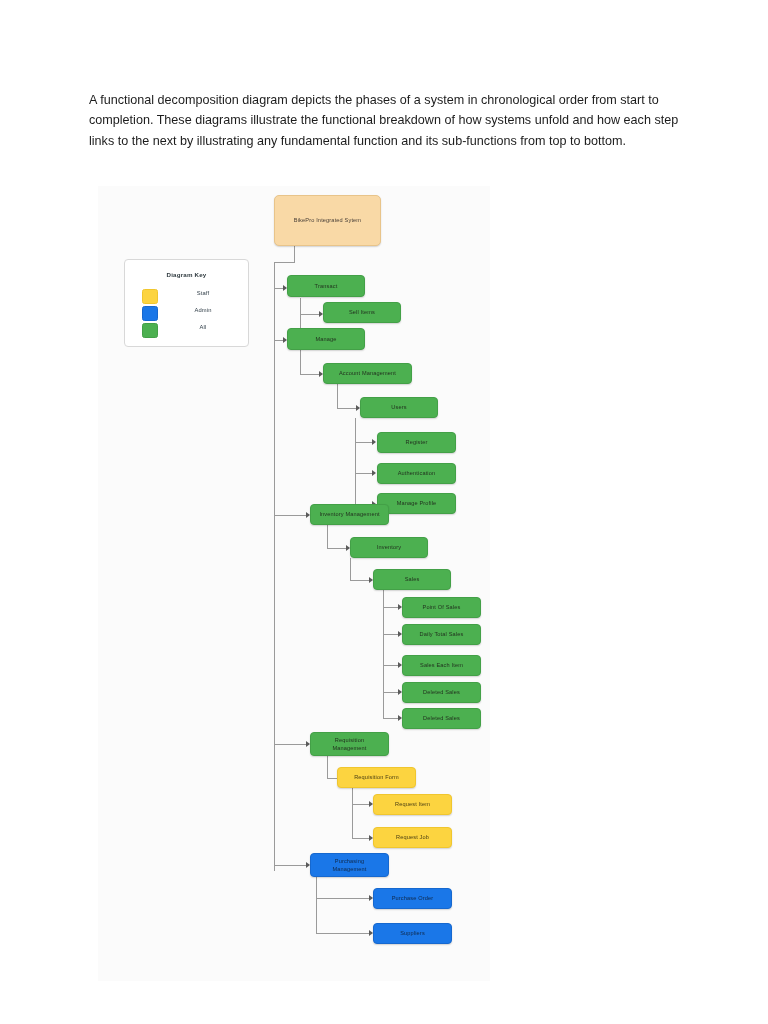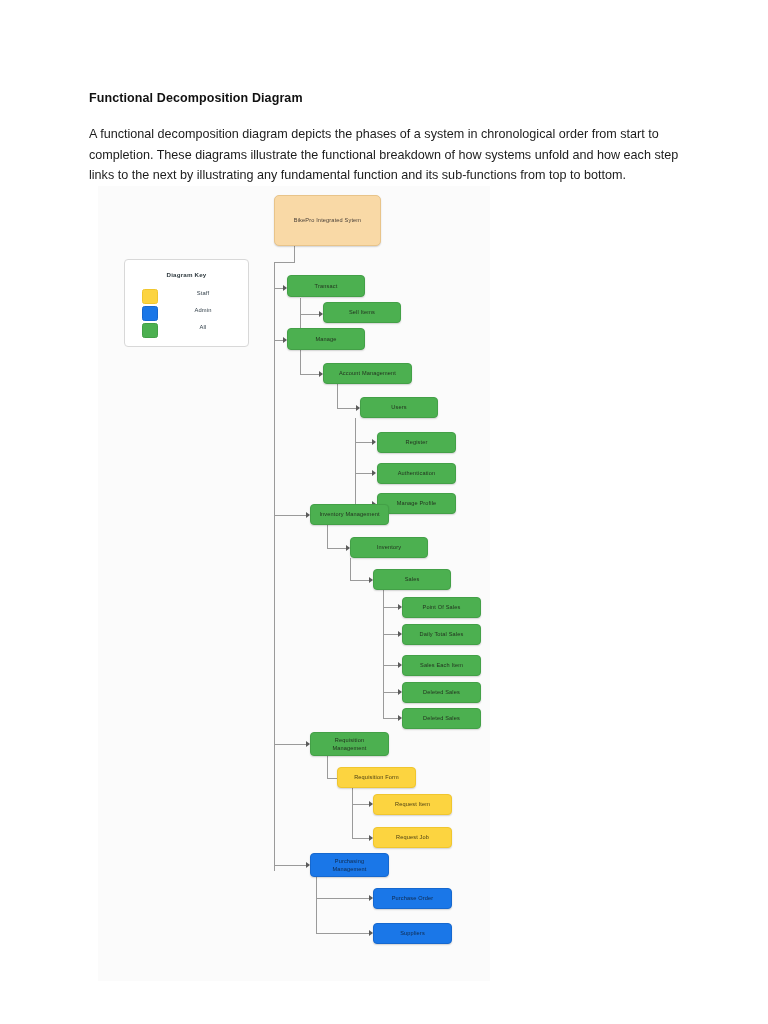--- a/index.html
+++ b/index.html
@@ -144,21 +144,20 @@
     text-align: center;
     font-size: 5.8px;
     color: #33404a;
     letter-spacing: .15px;
   }
 </style>
 </head>
 <body>
 
 <div class="doc">
-  <h1 class="doc-title">Functional Decomposition Diagram</h1>
   <p class="doc-body">A functional decomposition diagram depicts the phases of a system in chronological order from start to completion. These diagrams illustrate the functional breakdown of how systems unfold and how each step links to the next by illustrating any fundamental function and its sub-functions from top to bottom.</p>
 </div>
 
 <div class="canvas">
 
   <div class="legend">
     <div class="legend-title">Diagram Key</div>
 
     <div class="legend-row r0">
       <span class="swatch staff"></span>

